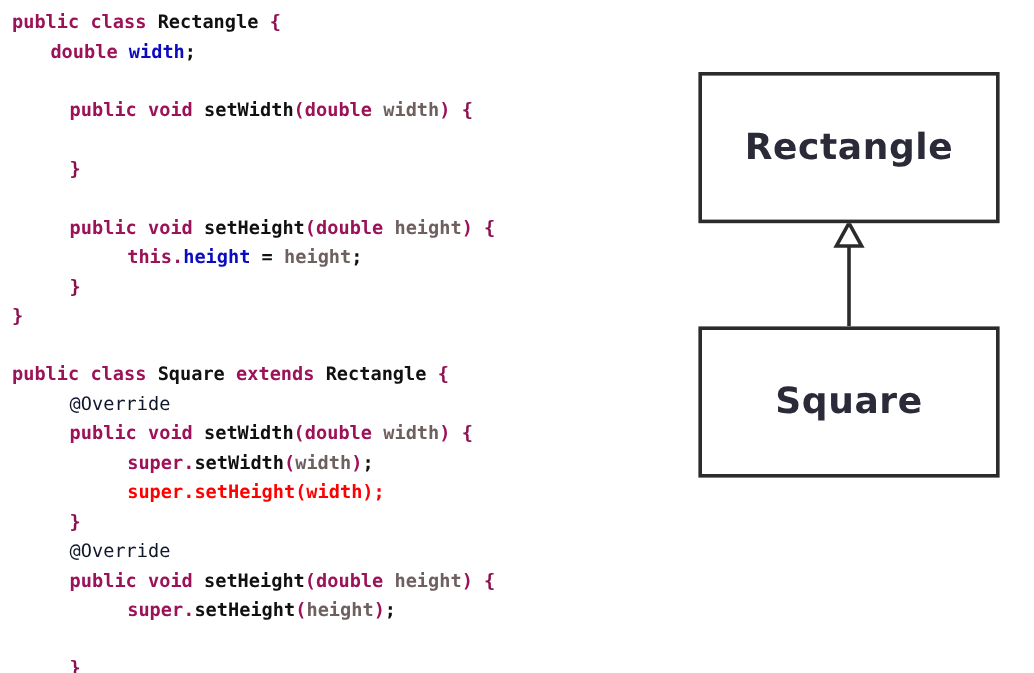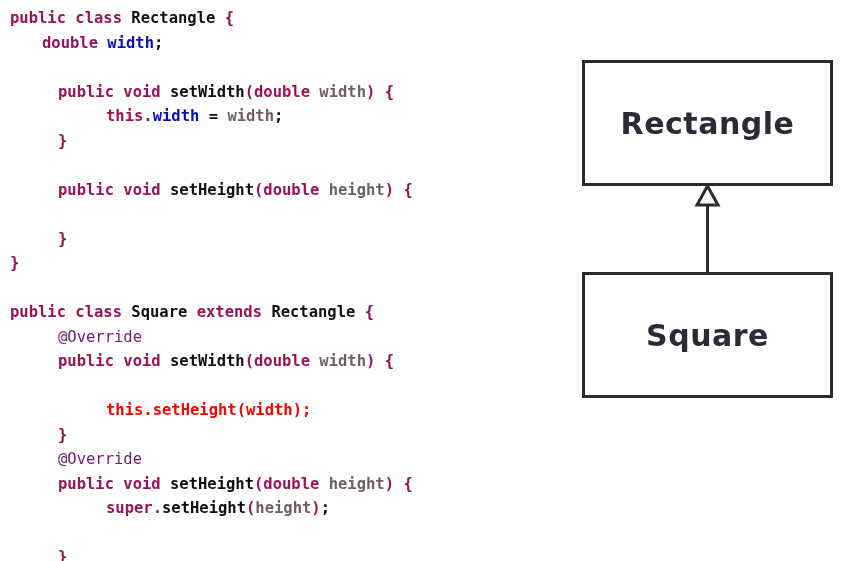--- a/index.html
+++ b/index.html
@@ -38,21 +38,21 @@
   .code-line .tok { white-space: pre; }
 
   
   .k    { color: #9c1259; }                 
   .t    { color: #101010; }                 
   .f    { color: #0b0bc0; }                 
   .v    { color: #6f6060; }                 
   .p    { color: #9c1259; }                 
   .b    { color: #8a1050; }                 
   .s    { color: #101010; }                 
-  .ann  { color: #701a75; font-weight: normal; }  
+  .ann  { color: #0f172a; font-weight: normal; }  
   .err  { color: #ff0000; }                 
 
   
   #uml-pane {
     position: absolute;
     left: 560px;
     top: 0;
     width: 302px;
     height: 561px;
   }
@@ -80,31 +80,32 @@
     overflow: visible;
   }
 </style>
 </head>
 <body>
 
 <div id="code-pane">
     <div class="code-line" style="top: 6px; left: 10px;"><span class="tok k">public</span><span class="tok s"> </span><span class="tok k">class</span><span class="tok s"> </span><span class="tok t">Rectangle</span><span class="tok s"> </span><span class="tok b">{</span></div>
     <div class="code-line" style="top: 30.5px; left: 42px;"><span class="tok k">double</span><span class="tok s"> </span><span class="tok f">width</span><span class="tok s">;</span></div>
     <div class="code-line" style="top: 79.5px; left: 58px;"><span class="tok k">public</span><span class="tok s"> </span><span class="tok k">void</span><span class="tok s"> </span><span class="tok t">setWidth</span><span class="tok p">(</span><span class="tok k">double</span><span class="tok s"> </span><span class="tok v">width</span><span class="tok p">)</span><span class="tok s"> </span><span class="tok b">{</span></div>
-    <div class="code-line" style="top: 104px; left: 106px;"><span class="tok k">this</span><span class="tok p">.</span><span class="tok f">width</span><span class="tok s"> </span><span class="tok s">=</span><span class="tok s"> </span><span class="tok v">width</span><span class="tok s">;</span></div>
     <div class="code-line" style="top: 128.5px; left: 58px;"><span class="tok b">}</span></div>
     <div class="code-line" style="top: 153px; left: 10px;"></div>
     <div class="code-line" style="top: 177.5px; left: 58px;"><span class="tok k">public</span><span class="tok s"> </span><span class="tok k">void</span><span class="tok s"> </span><span class="tok t">setHeight</span><span class="tok p">(</span><span class="tok k">double</span><span class="tok s"> </span><span class="tok v">height</span><span class="tok p">)</span><span class="tok s"> </span><span class="tok b">{</span></div>
+    <div class="code-line" style="top: 202px; left: 106px;"><span class="tok k">this</span><span class="tok p">.</span><span class="tok f">height</span><span class="tok s"> </span><span class="tok s">=</span><span class="tok s"> </span><span class="tok v">height</span><span class="tok s">;</span></div>
     <div class="code-line" style="top: 226.5px; left: 58px;"><span class="tok b">}</span></div>
     <div class="code-line" style="top: 251px; left: 10px;"><span class="tok b">}</span></div>
     <div class="code-line" style="top: 275.5px; left: 10px;"></div>
     <div class="code-line" style="top: 300px; left: 10px;"><span class="tok k">public</span><span class="tok s"> </span><span class="tok k">class</span><span class="tok s"> </span><span class="tok t">Square</span><span class="tok s"> </span><span class="tok k">extends</span><span class="tok s"> </span><span class="tok t">Rectangle</span><span class="tok s"> </span><span class="tok b">{</span></div>
     <div class="code-line" style="top: 324.5px; left: 58px;"><span class="tok ann">@Override</span></div>
     <div class="code-line" style="top: 349px; left: 58px;"><span class="tok k">public</span><span class="tok s"> </span><span class="tok k">void</span><span class="tok s"> </span><span class="tok t">setWidth</span><span class="tok p">(</span><span class="tok k">double</span><span class="tok s"> </span><span class="tok v">width</span><span class="tok p">)</span><span class="tok s"> </span><span class="tok b">{</span></div>
-    <div class="code-line" style="top: 398px; left: 106px;"><span class="tok err">this.setHeight(width);</span></div>
+    <div class="code-line" style="top: 373.5px; left: 106px;"><span class="tok k">super</span><span class="tok p">.</span><span class="tok t">setWidth</span><span class="tok p">(</span><span class="tok v">width</span><span class="tok p">)</span><span class="tok s">;</span></div>
+    <div class="code-line" style="top: 398px; left: 106px;"><span class="tok err">super.setHeight(width);</span></div>
     <div class="code-line" style="top: 422.5px; left: 58px;"><span class="tok b">}</span></div>
     <div class="code-line" style="top: 447px; left: 58px;"><span class="tok ann">@Override</span></div>
     <div class="code-line" style="top: 471.5px; left: 58px;"><span class="tok k">public</span><span class="tok s"> </span><span class="tok k">void</span><span class="tok s"> </span><span class="tok t">setHeight</span><span class="tok p">(</span><span class="tok k">double</span><span class="tok s"> </span><span class="tok v">height</span><span class="tok p">)</span><span class="tok s"> </span><span class="tok b">{</span></div>
     <div class="code-line" style="top: 496px; left: 106px;"><span class="tok k">super</span><span class="tok p">.</span><span class="tok t">setHeight</span><span class="tok p">(</span><span class="tok v">height</span><span class="tok p">)</span><span class="tok s">;</span></div>
     <div class="code-line" style="top: 545px; left: 58px;"><span class="tok b">}</span></div>
   </div>
 
 <div id="uml-pane">
 
   <svg id="uml-generalization" width="302" height="561" viewBox="0 0 302 561" aria-hidden="true">

